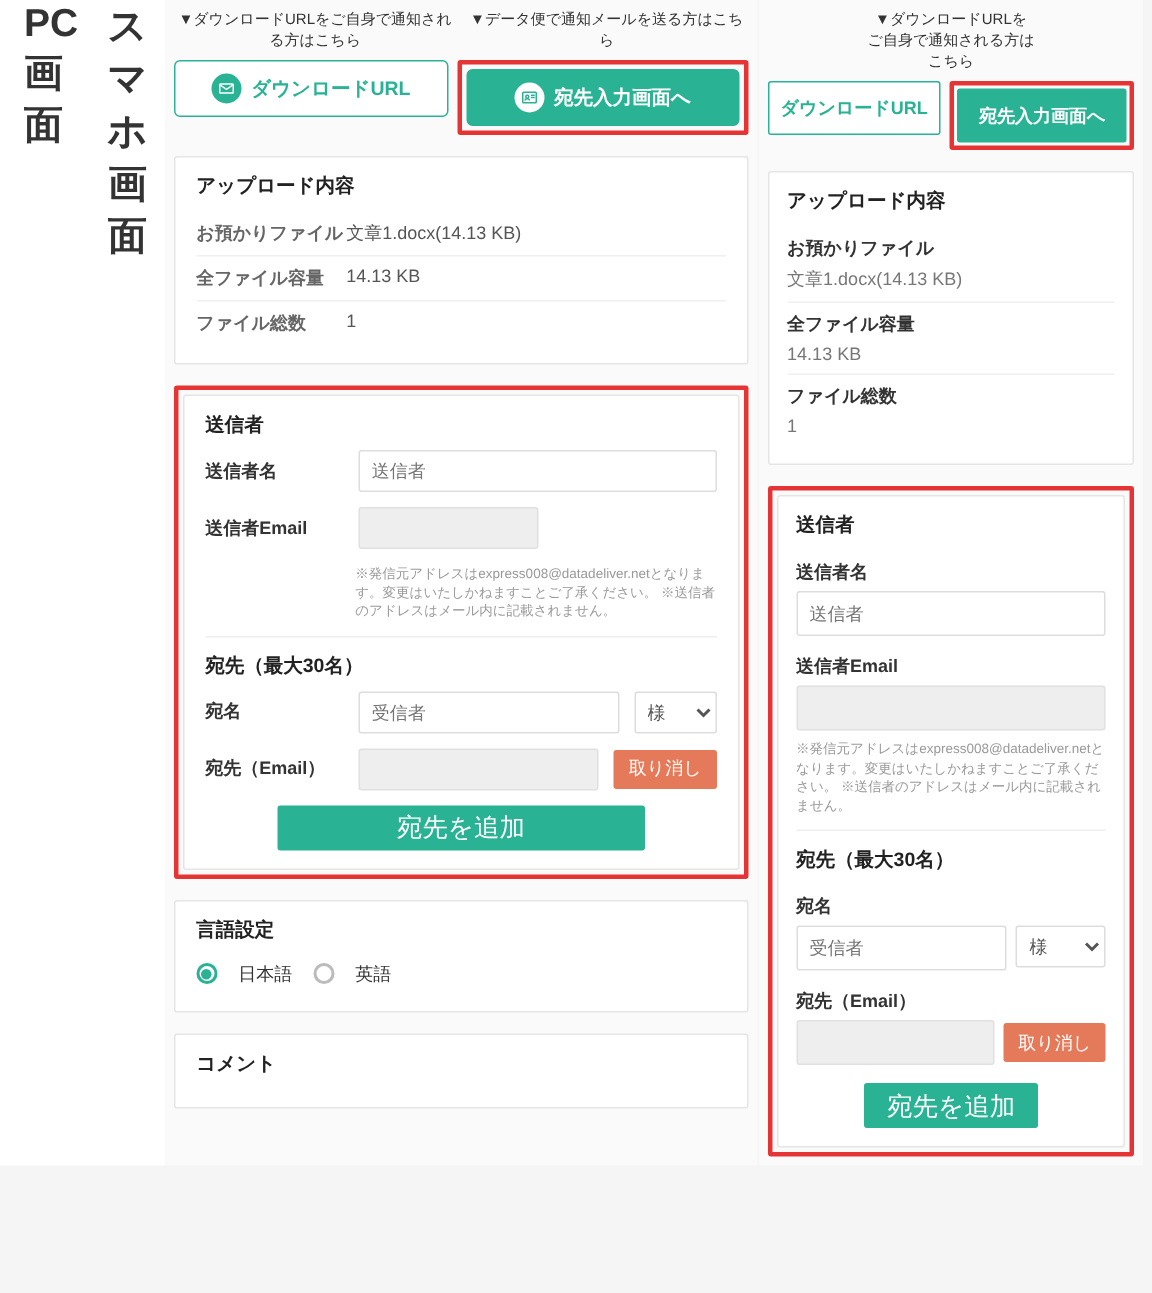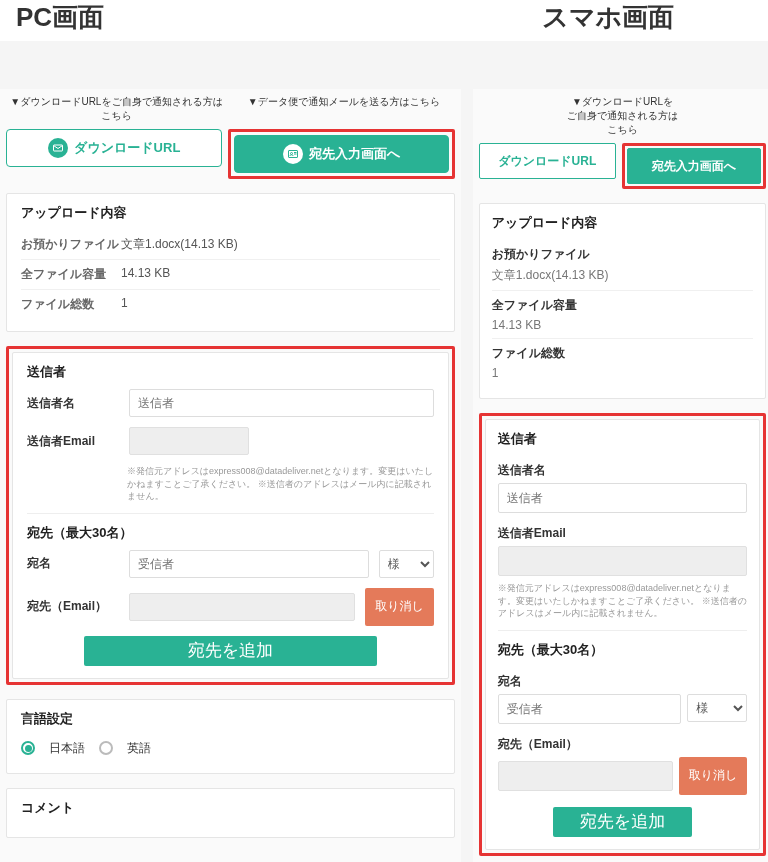--- a/index.html
+++ b/index.html
@@ -3,21 +3,21 @@
 <meta charset="utf-8">
 <style>
   * { box-sizing: border-box; margin: 0; padding: 0; }
   body {
     font-family: "Hiragino Kaku Gothic Pro", "Meiryo", sans-serif;
     background: #f5f5f5;
     width: 768px;
     height: 862px;
     overflow: hidden;
   }
-  .container { display: flex; flex-direction: column; }
+  .container { display: flex; }
   .titles {
     display: flex;
     background: #fff;
     padding: 0 4px 6px 4px;
   }
   .title-left {
     flex: 0 0 59%;
     font-size: 26px;
     font-weight: 700;
     color: #333;
@@ -25,22 +25,21 @@
   }
   .title-right {
     flex: 0 0 41%;
     font-size: 26px;
     font-weight: 700;
     color: #333;
     text-align: center;
   }
   .panels {
     display: flex;
-    gap: 12px;
-    margin-top: 48px;
+    gap: 1px;
   }
   .pc-panel {
     flex: 0 0 60%;
     background: #fafafa;
     padding: 6px;
   }
   .sp-panel {
     flex: 0 0 39%;
     background: #fafafa;
     padding: 6px;
@@ -135,21 +134,21 @@
   .sp .note { padding-left: 0; }
 
   .select {
     width: 55px; height: 28px;
     border: 1px solid #ddd; border-radius: 2px;
     font-size: 12px; color: #555; background: #fff;
     padding: 0 4px;
   }
   .btn-cancel {
     background: #e47a5a; color:#fff; border:none;
-    border-radius: 2px; font-size: 12px; height: 38px; padding: 0 10px;
+    border-radius: 2px; font-size: 12px; height: 26px; padding: 0 10px;
     flex-shrink:0;
   }
   .btn-add {
     display: block;
     margin: 6px auto 0 auto;
     background: #29b294; color: #fff; border:none;
     border-radius: 2px; font-size: 17px; height: 30px; width: 72%;
   }
 
   .radio-row { display:flex; align-items:center; gap:14px; font-size:12px; color:#333; padding:4px 0;}

